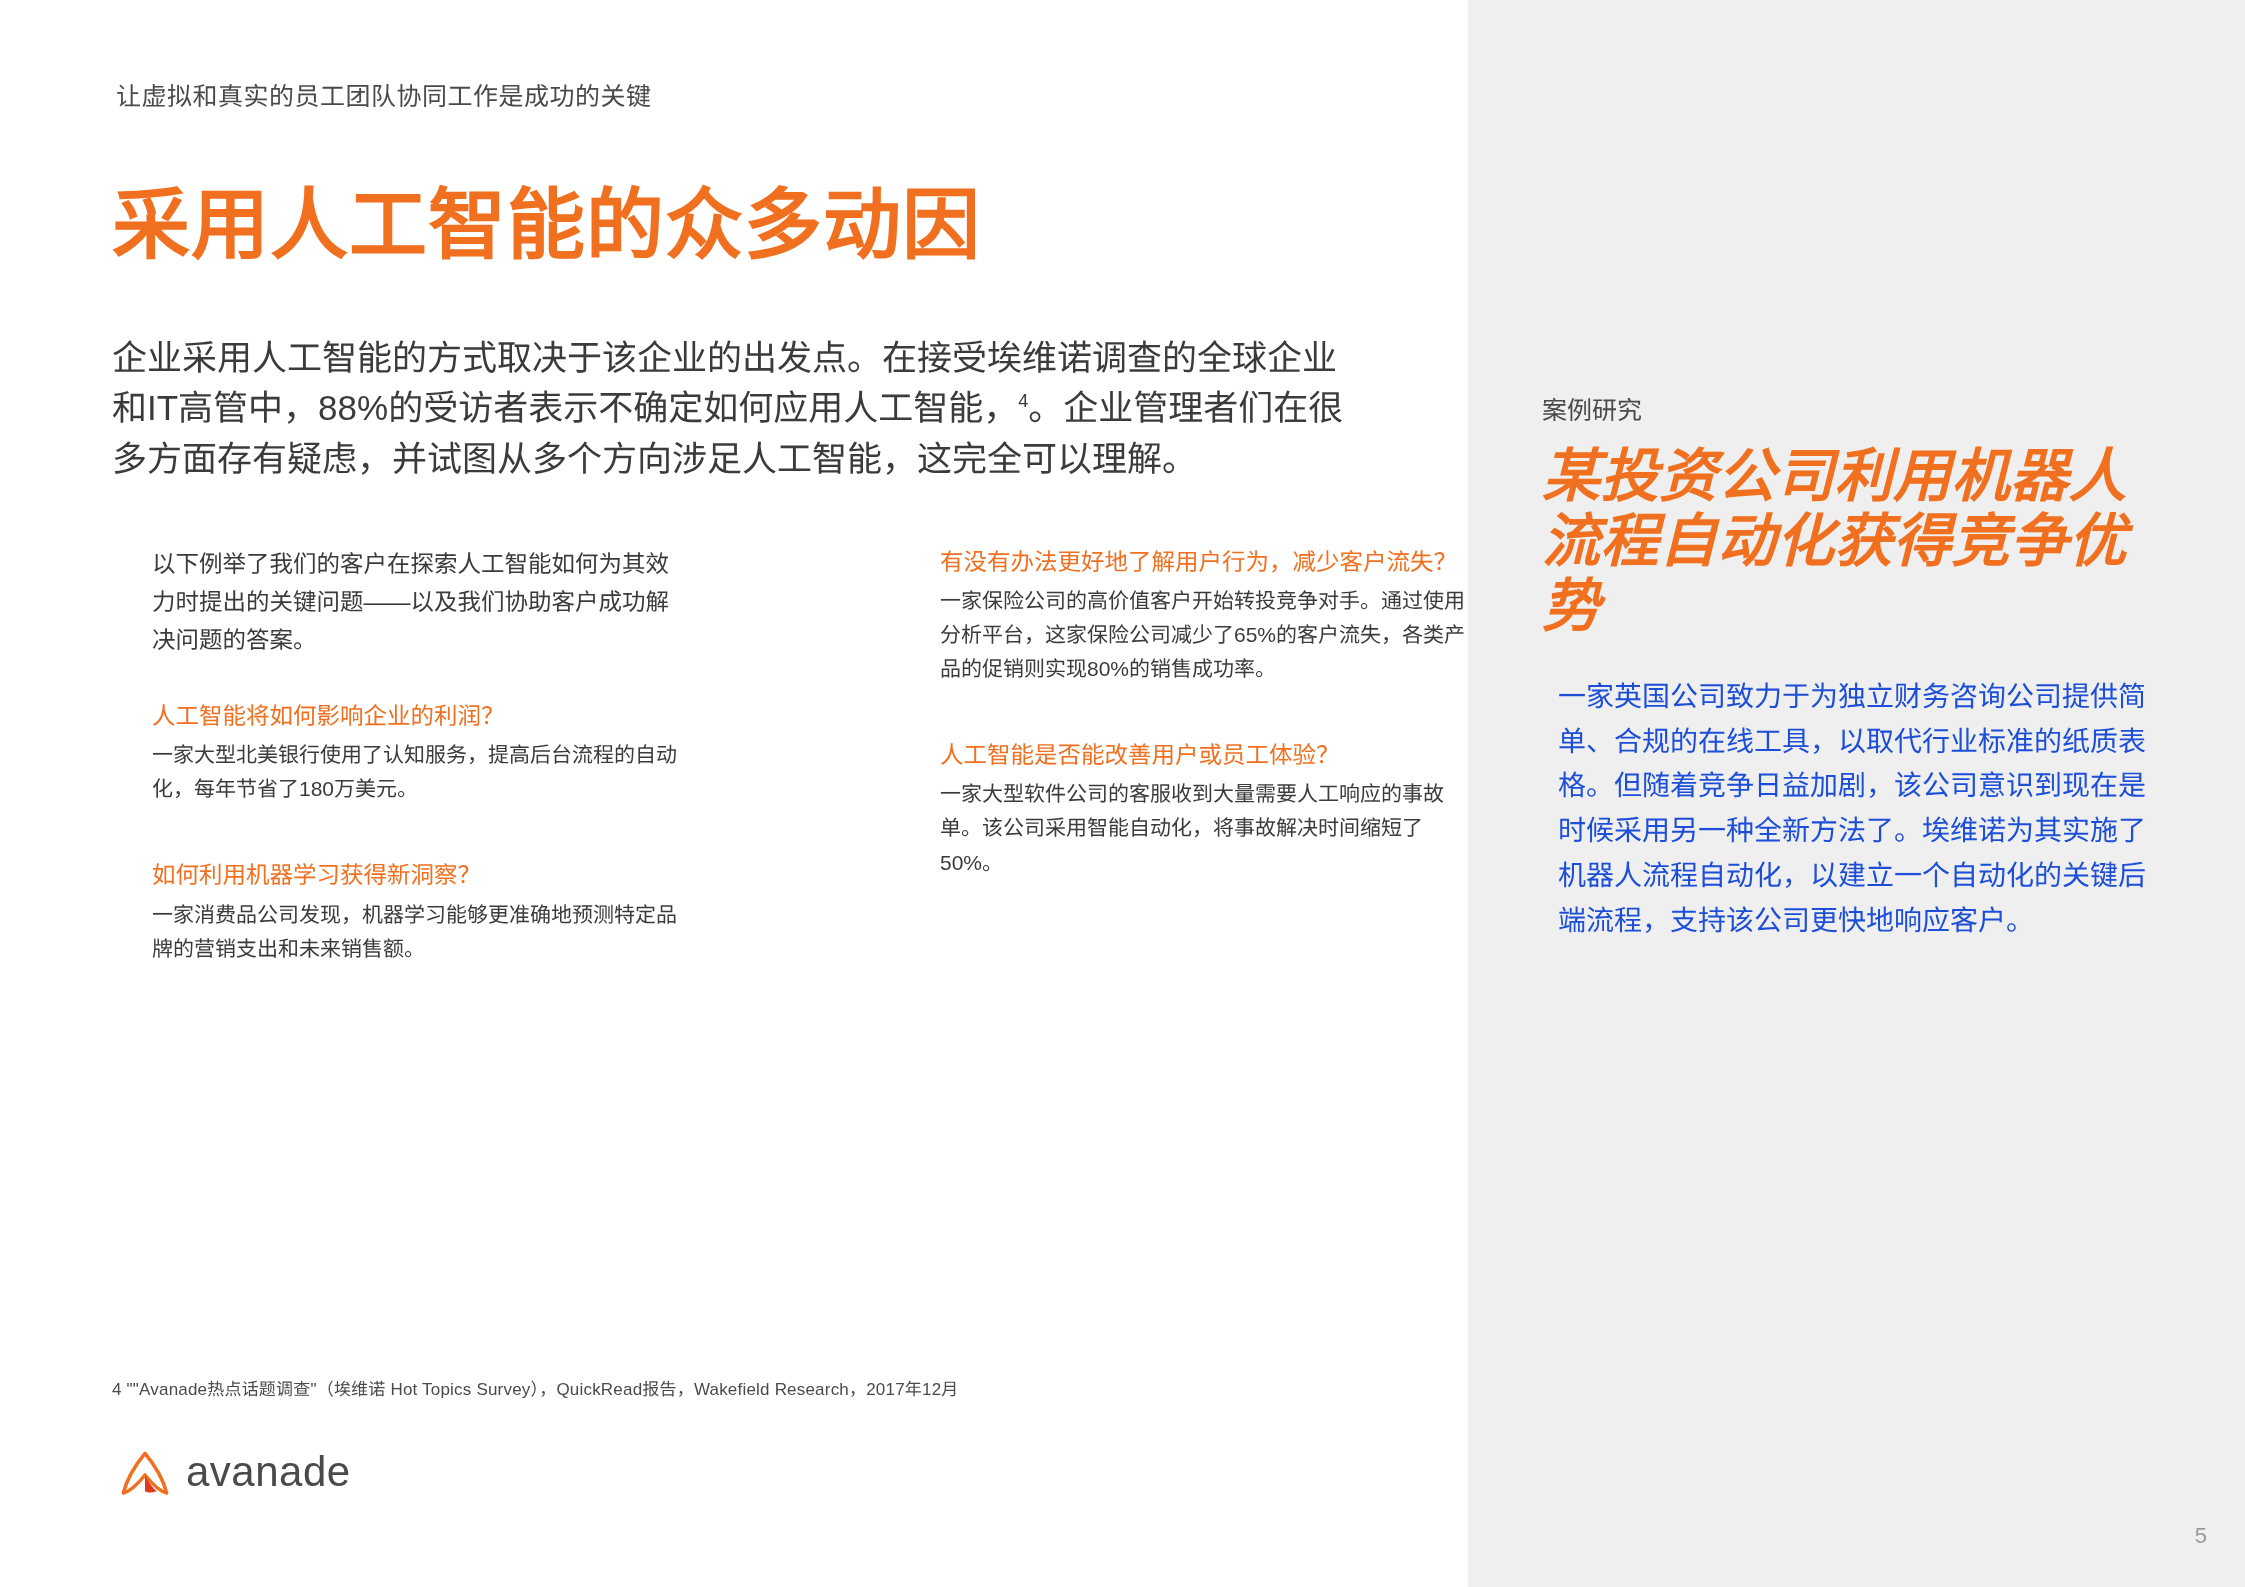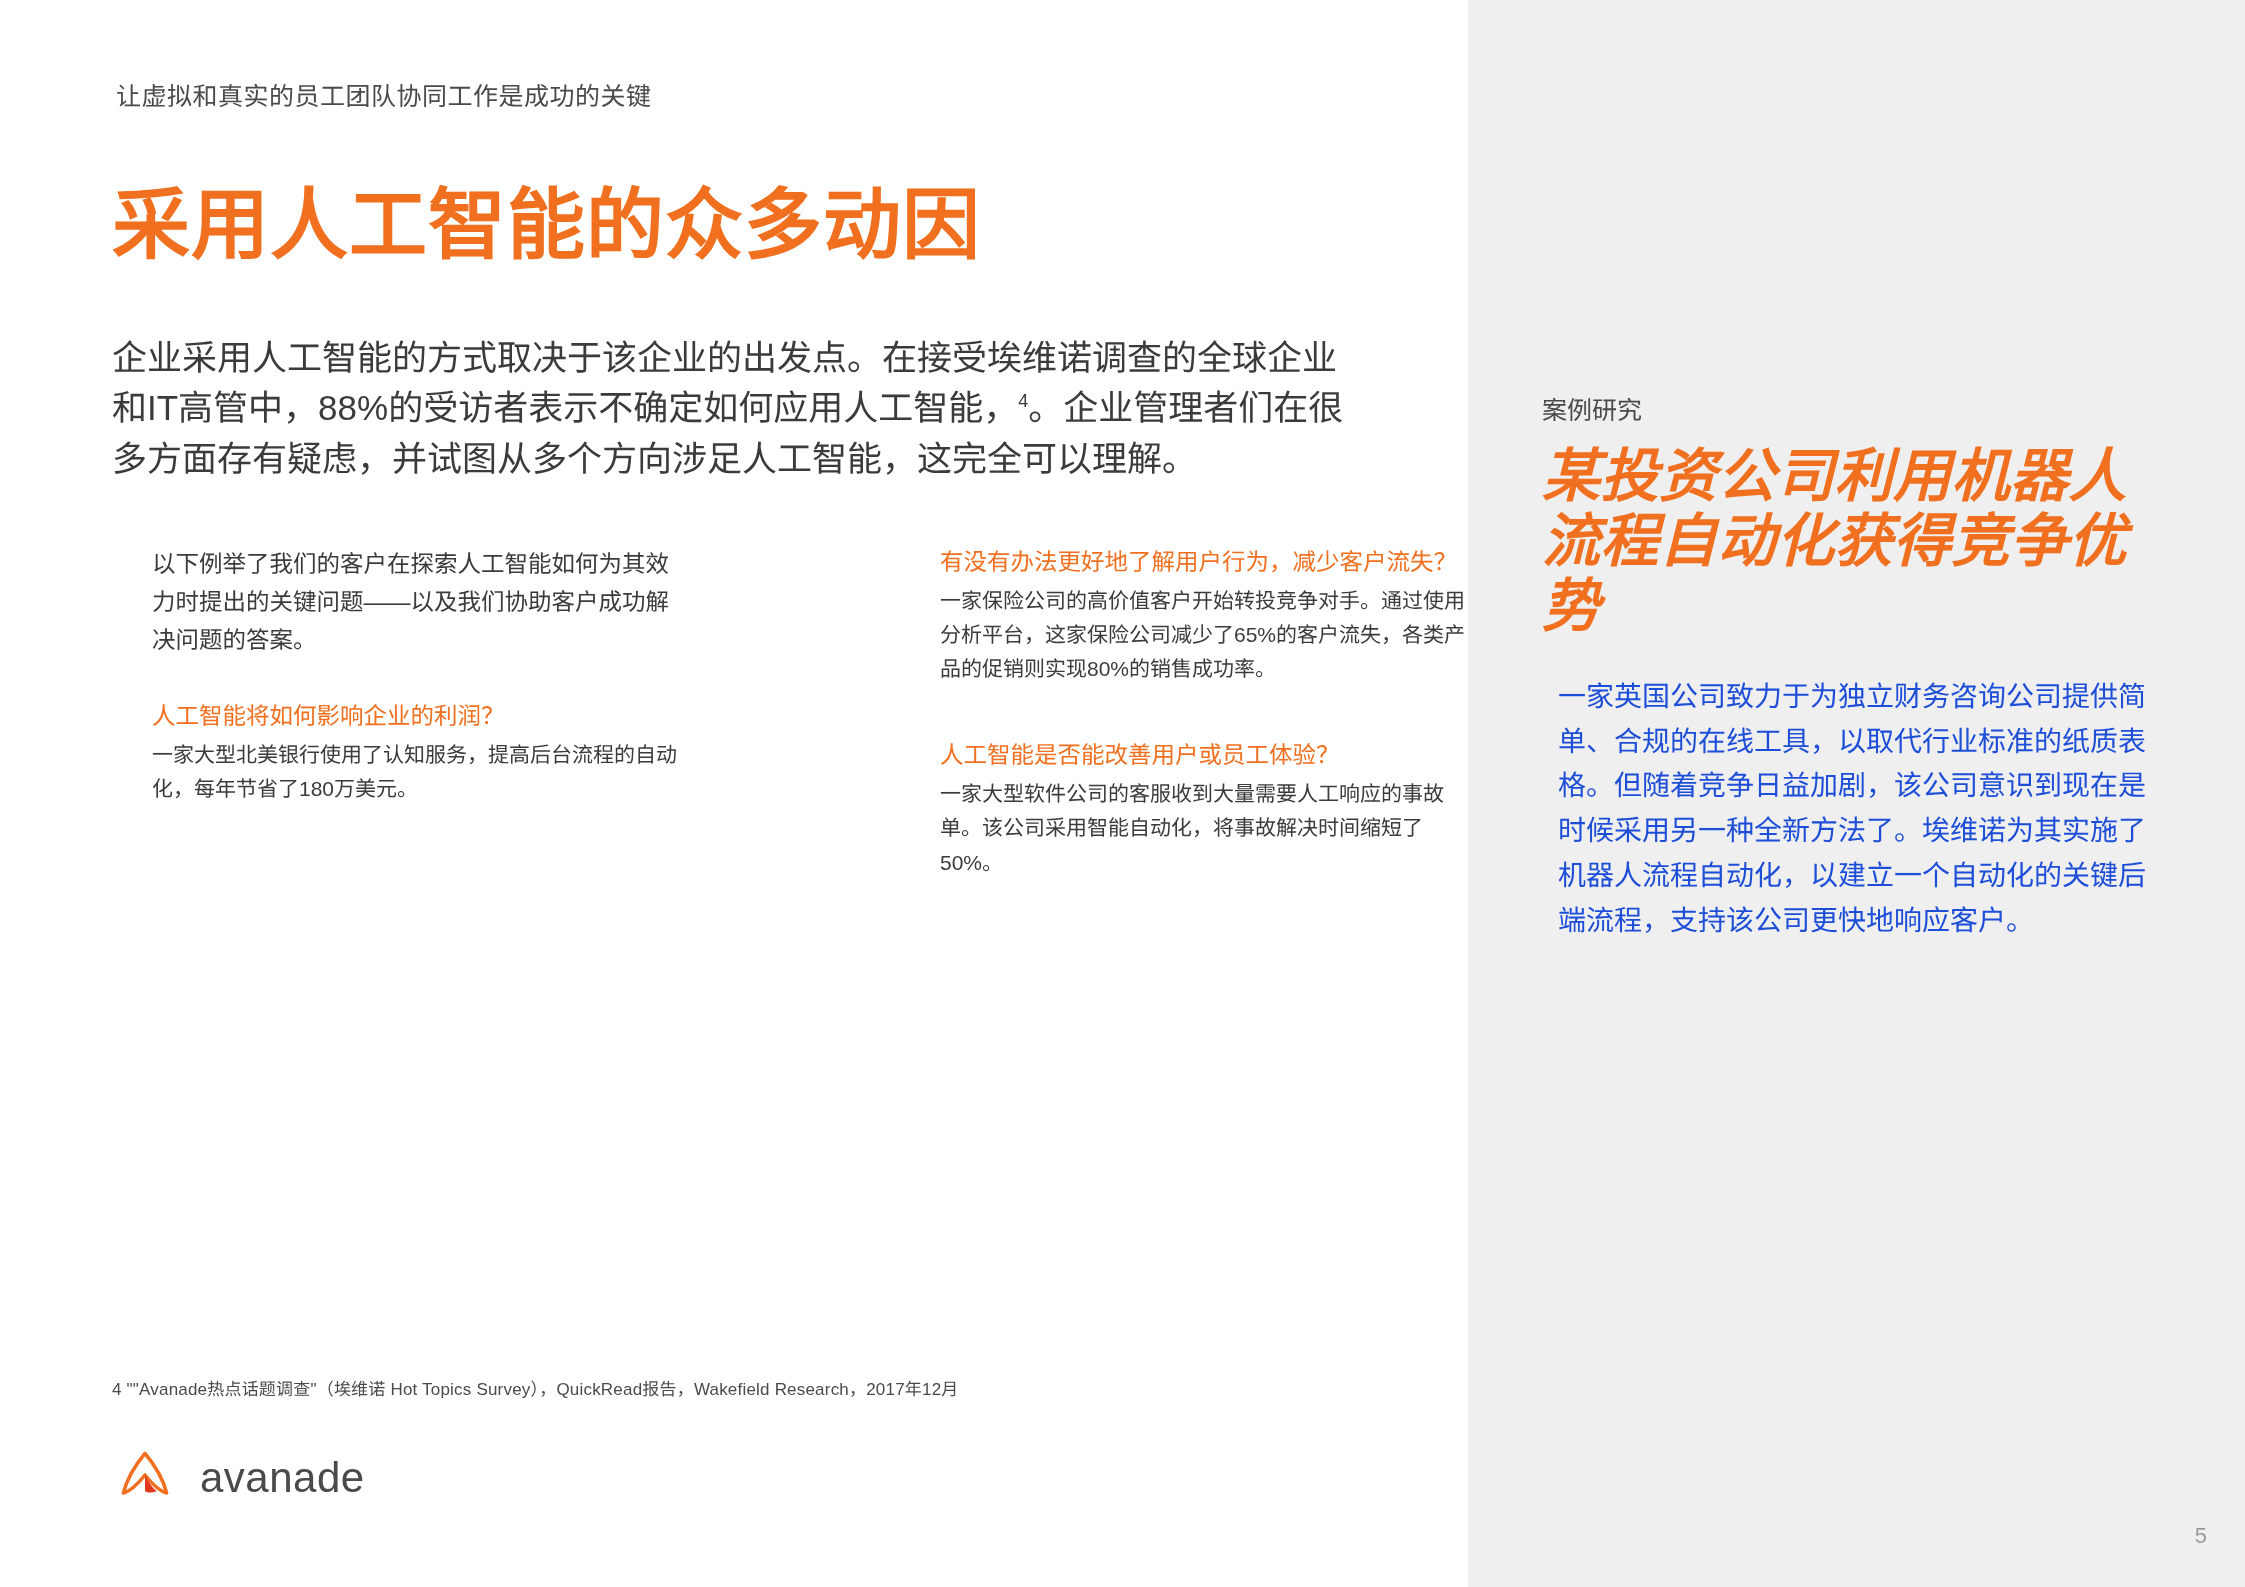--- a/index.html
+++ b/index.html
@@ -110,22 +110,22 @@
     color: #4a4a4a;
     letter-spacing: .2px;
   }
 
   
   .logo {
     position: absolute;
     left: 118px;
     top: 1448px;
     display: flex;
-    align-items: flex-end;
-    gap: 28px;
+    align-items: flex-start;
+    gap: 14px;
   }
   .logo-mark { width: 54px; height: 54px; display:block; }
   .logo-word {
     font-size: 42px;
     color: #4a4a4a;
     letter-spacing: .5px;
     font-weight: 400;
   }
 
   
@@ -185,20 +185,24 @@
     <div class="cols">
 
       <div class="col">
         <p class="intro-para">以下例举了我们的客户在探索人工智能如何为其效力时提出的关键问题——以及我们协助客户成功解决问题的答案。</p>
 
         <div class="qa">
           <p class="q">人工智能将如何影响企业的利润？</p>
           <p class="a">一家大型北美银行使用了认知服务，提高后台流程的自动化，每年节省了180万美元。</p>
         </div>
 
+        <div class="qa">
+          <p class="q">如何利用机器学习获得新洞察？</p>
+          <p class="a">一家消费品公司发现，机器学习能够更准确地预测特定品牌的营销支出和未来销售额。</p>
+        </div>
       </div>
 
       <div class="col">
         <div class="qa">
           <p class="q">有没有办法更好地了解用户行为，减少客户流失？</p>
           <p class="a">一家保险公司的高价值客户开始转投竞争对手。通过使用分析平台，这家保险公司减少了65%的客户流失，各类产品的促销则实现80%的销售成功率。</p>
         </div>
 
         <div class="qa">
           <p class="q">人工智能是否能改善用户或员工体验？</p>

